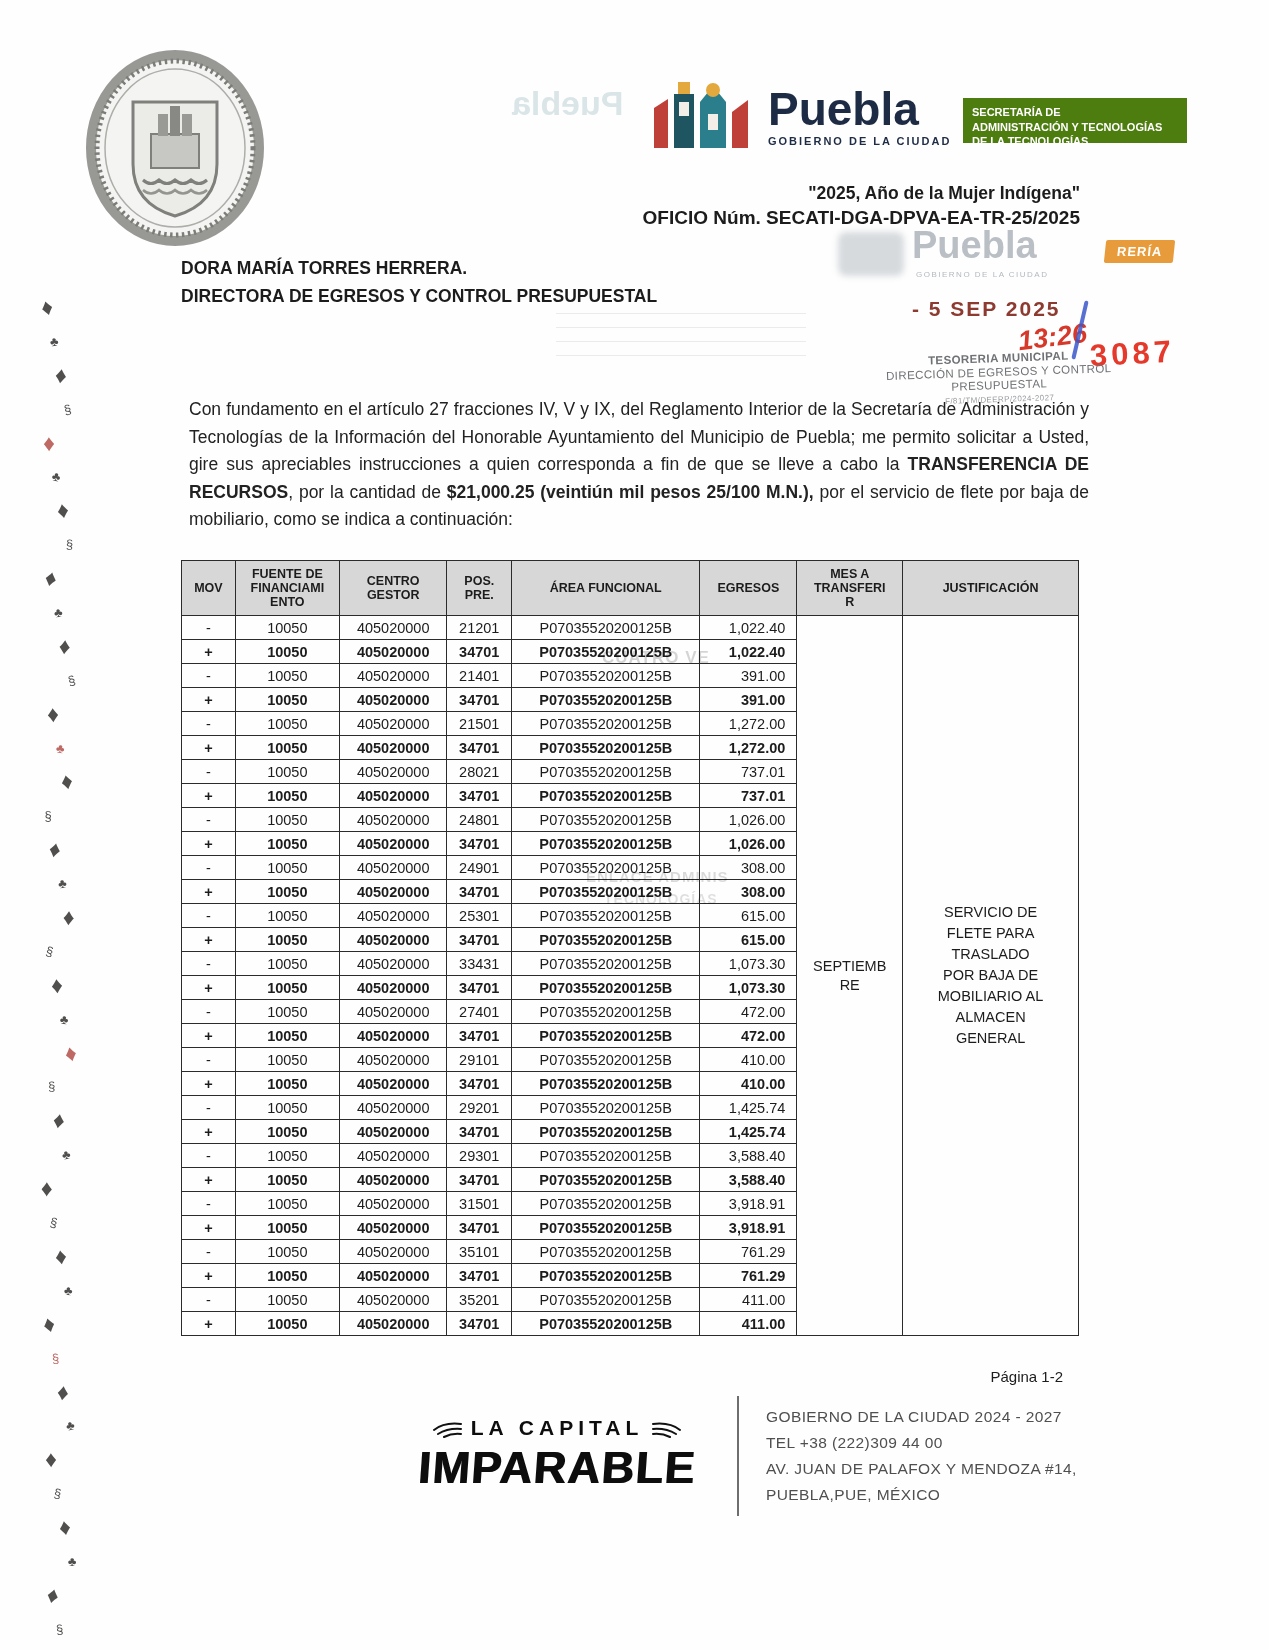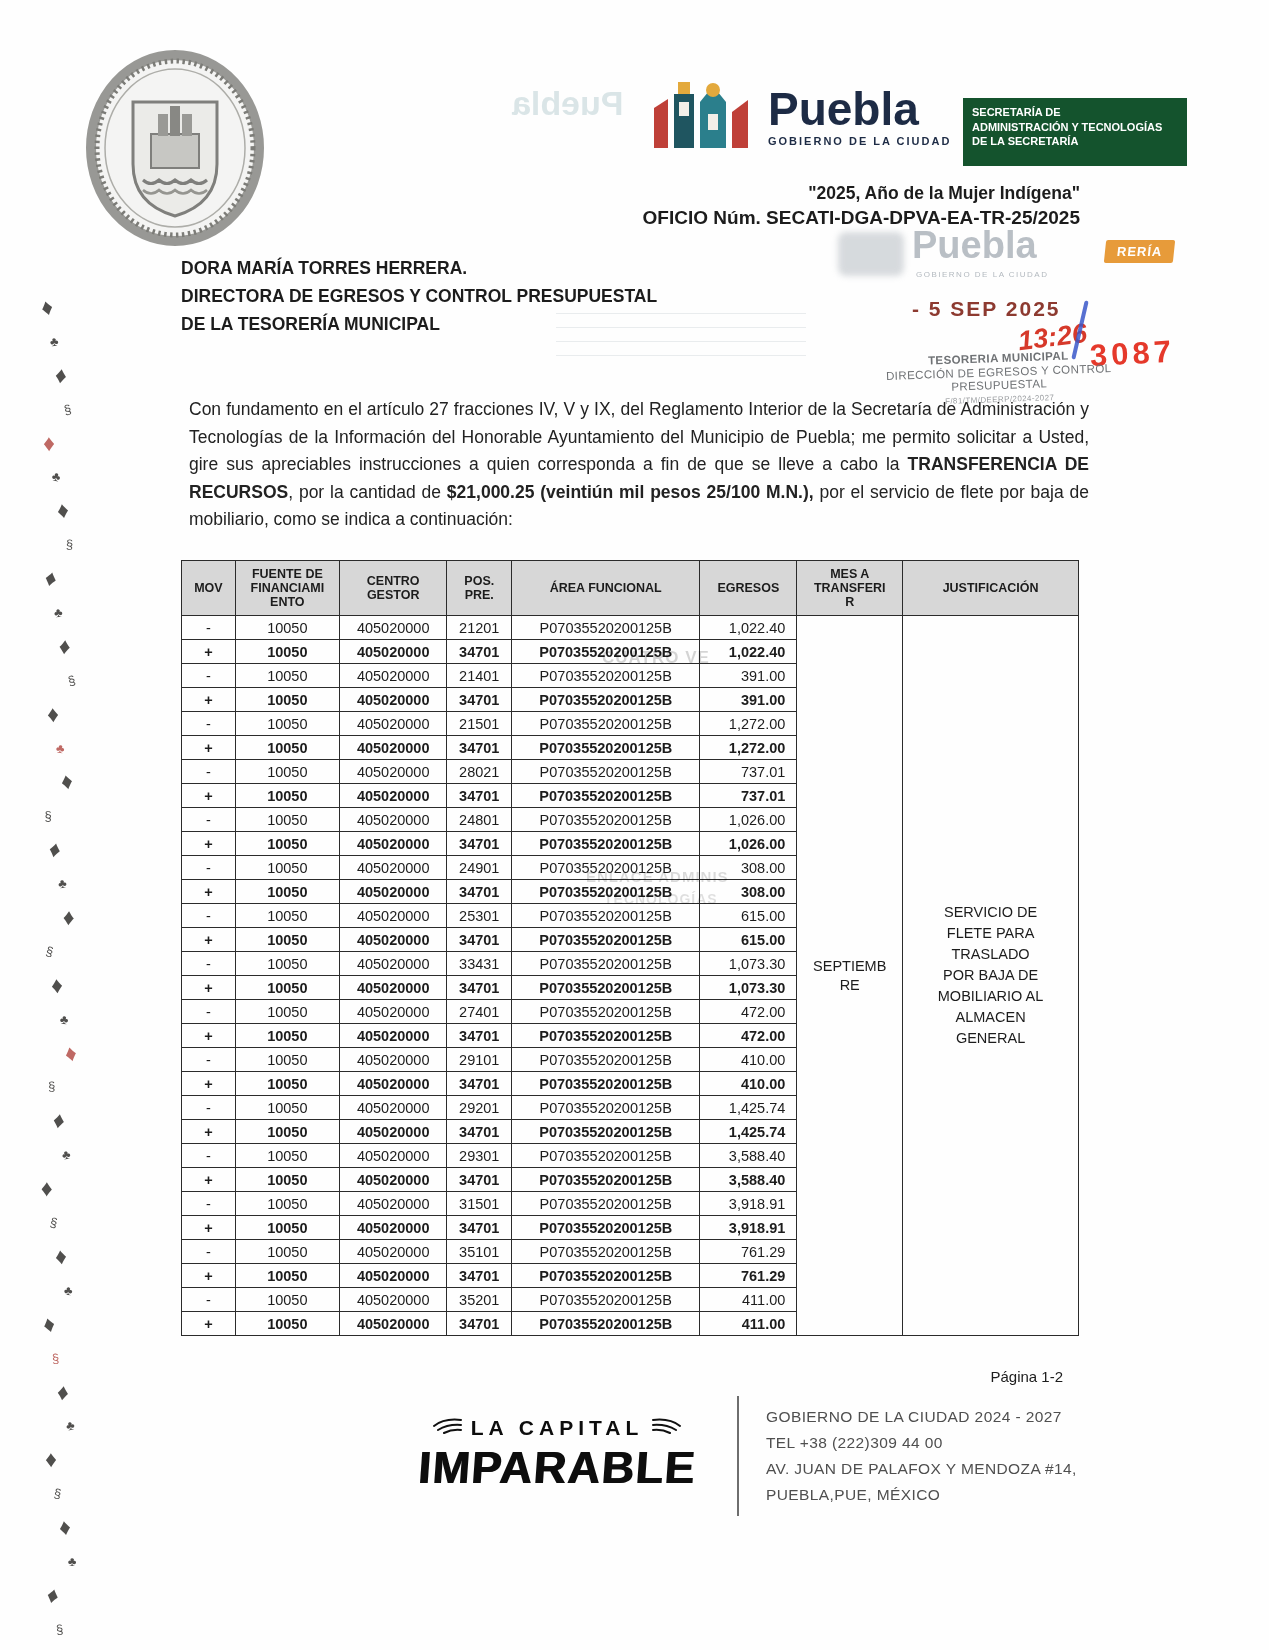--- a/index.html
+++ b/index.html
@@ -36,21 +36,21 @@
 
   
   .crest{position:absolute;left:85px;top:50px;width:180px;height:196px;opacity:.9;}
 
   
   .brand{position:absolute;left:648px;top:72px;display:flex;align-items:center;}
   .brand-text{margin-left:8px;}
   .brand-name{font-size:46px;font-weight:bold;color:#1d2b45;line-height:46px;}
   .brand-sub{font-size:11px;font-weight:bold;color:#1d2b45;letter-spacing:2px;margin-top:3px;}
   .secretariat{
-    position:absolute;left:963px;top:98px;width:224px;height:68px;background:#14532d;
+    position:absolute;left:963px;top:98px;width:224px;height:45px;background:#4d7c0f;
     color:#fff;padding:7px 9px;box-sizing:border-box;font-size:11px;font-weight:bold;line-height:14.5px;
   }
 
   
   .legend{position:absolute;right:189px;top:183px;font-size:17.5px;font-weight:bold;}
   .oficio{position:absolute;right:189px;top:207px;font-size:19px;font-weight:bold;}
 
   
   .ghost-stamp{position:absolute;left:832px;top:224px;width:350px;height:70px;}
   .gs-blob{position:absolute;left:6px;top:8px;width:66px;height:44px;background:#b7bdc3;border-radius:8px;filter:blur(3px);opacity:.55;}
@@ -98,21 +98,21 @@
   .row-plus{font-weight:bold;}
   .col-importe{text-align:right !important;padding-right:11px !important;}
   .col-mes,.col-just{vertical-align:middle;white-space:normal !important;font-weight:normal;}
   .col-mes div{line-height:19px;}
   .col-just div{line-height:21px;}
 
   .page-label{position:absolute;right:206px;top:1368px;font-size:15px;z-index:5;}
 
   
   .slogan{position:absolute;left:392px;top:1416px;width:330px;text-align:center;color:#0d0d0d;}
-  .slogan-top{display:flex;align-items:flex-start;justify-content:center;gap:9px;font-size:21px;font-weight:bold;letter-spacing:5px;}
+  .slogan-top{display:flex;align-items:flex-end;justify-content:center;gap:9px;font-size:21px;font-weight:bold;letter-spacing:5px;}
   .slogan-main{
     font-size:45px;font-weight:bold;letter-spacing:1.5px;margin-top:2px;
     transform:skewX(-4deg);text-shadow:1.1px 0 currentColor;
   }
   .wing{flex:0 0 auto;}
   .wing-r{transform:scaleX(-1);}
   .footer-divider{position:absolute;left:737px;top:1396px;width:2px;height:120px;background:#6e6e6e;}
   .footer-address{
     position:absolute;left:766px;top:1404px;font-size:15.5px;line-height:26px;
     color:#4f4f4f;letter-spacing:.4px;
@@ -197,37 +197,36 @@
     </svg>
     <div class="brand-text">
       <div class="brand-name">Puebla</div>
       <div class="brand-sub">GOBIERNO DE LA CIUDAD</div>
     </div>
   </div>
 
   <div class="secretariat">
     <div>SECRETARÍA DE</div>
     <div>ADMINISTRACIÓN Y TECNOLOGÍAS</div>
-    <div>DE LA SECRETARÍA</div>
+    <div>DE LA TECNOLOGÍAS</div>
   </div>
 
   <div class="legend">"2025, Año de la Mujer Indígena"</div>
   <div class="oficio">OFICIO Núm. SECATI-DGA-DPVA-EA-TR-25/2025</div>
 
   <div class="ghost-stamp">
     <div class="gs-blob"></div>
     <div class="gs-name">Puebla</div>
     <div class="gs-sub">GOBIERNO DE LA CIUDAD</div>
     <div class="gs-label">RERÍA</div>
   </div>
 
   <div class="recipient">
     <div>DORA MARÍA TORRES HERRERA.</div>
     <div>DIRECTORA DE EGRESOS Y CONTROL PRESUPUESTAL</div>
-    <div>DE LA TESORERÍA MUNICIPAL</div>
   </div>
 
   <div class="stamp-date">- 5 SEP 2025</div>
   <div class="hw-time">13:26</div>
   <div class="pen-stroke"></div>
   <div class="hw-folio">3087</div>
   <div class="stamp-office">
     <div class="so1">TESORERIA MUNICIPAL</div>
     <div>DIRECCIÓN DE EGRESOS Y CONTROL</div>
     <div>PRESUPUESTAL</div>

